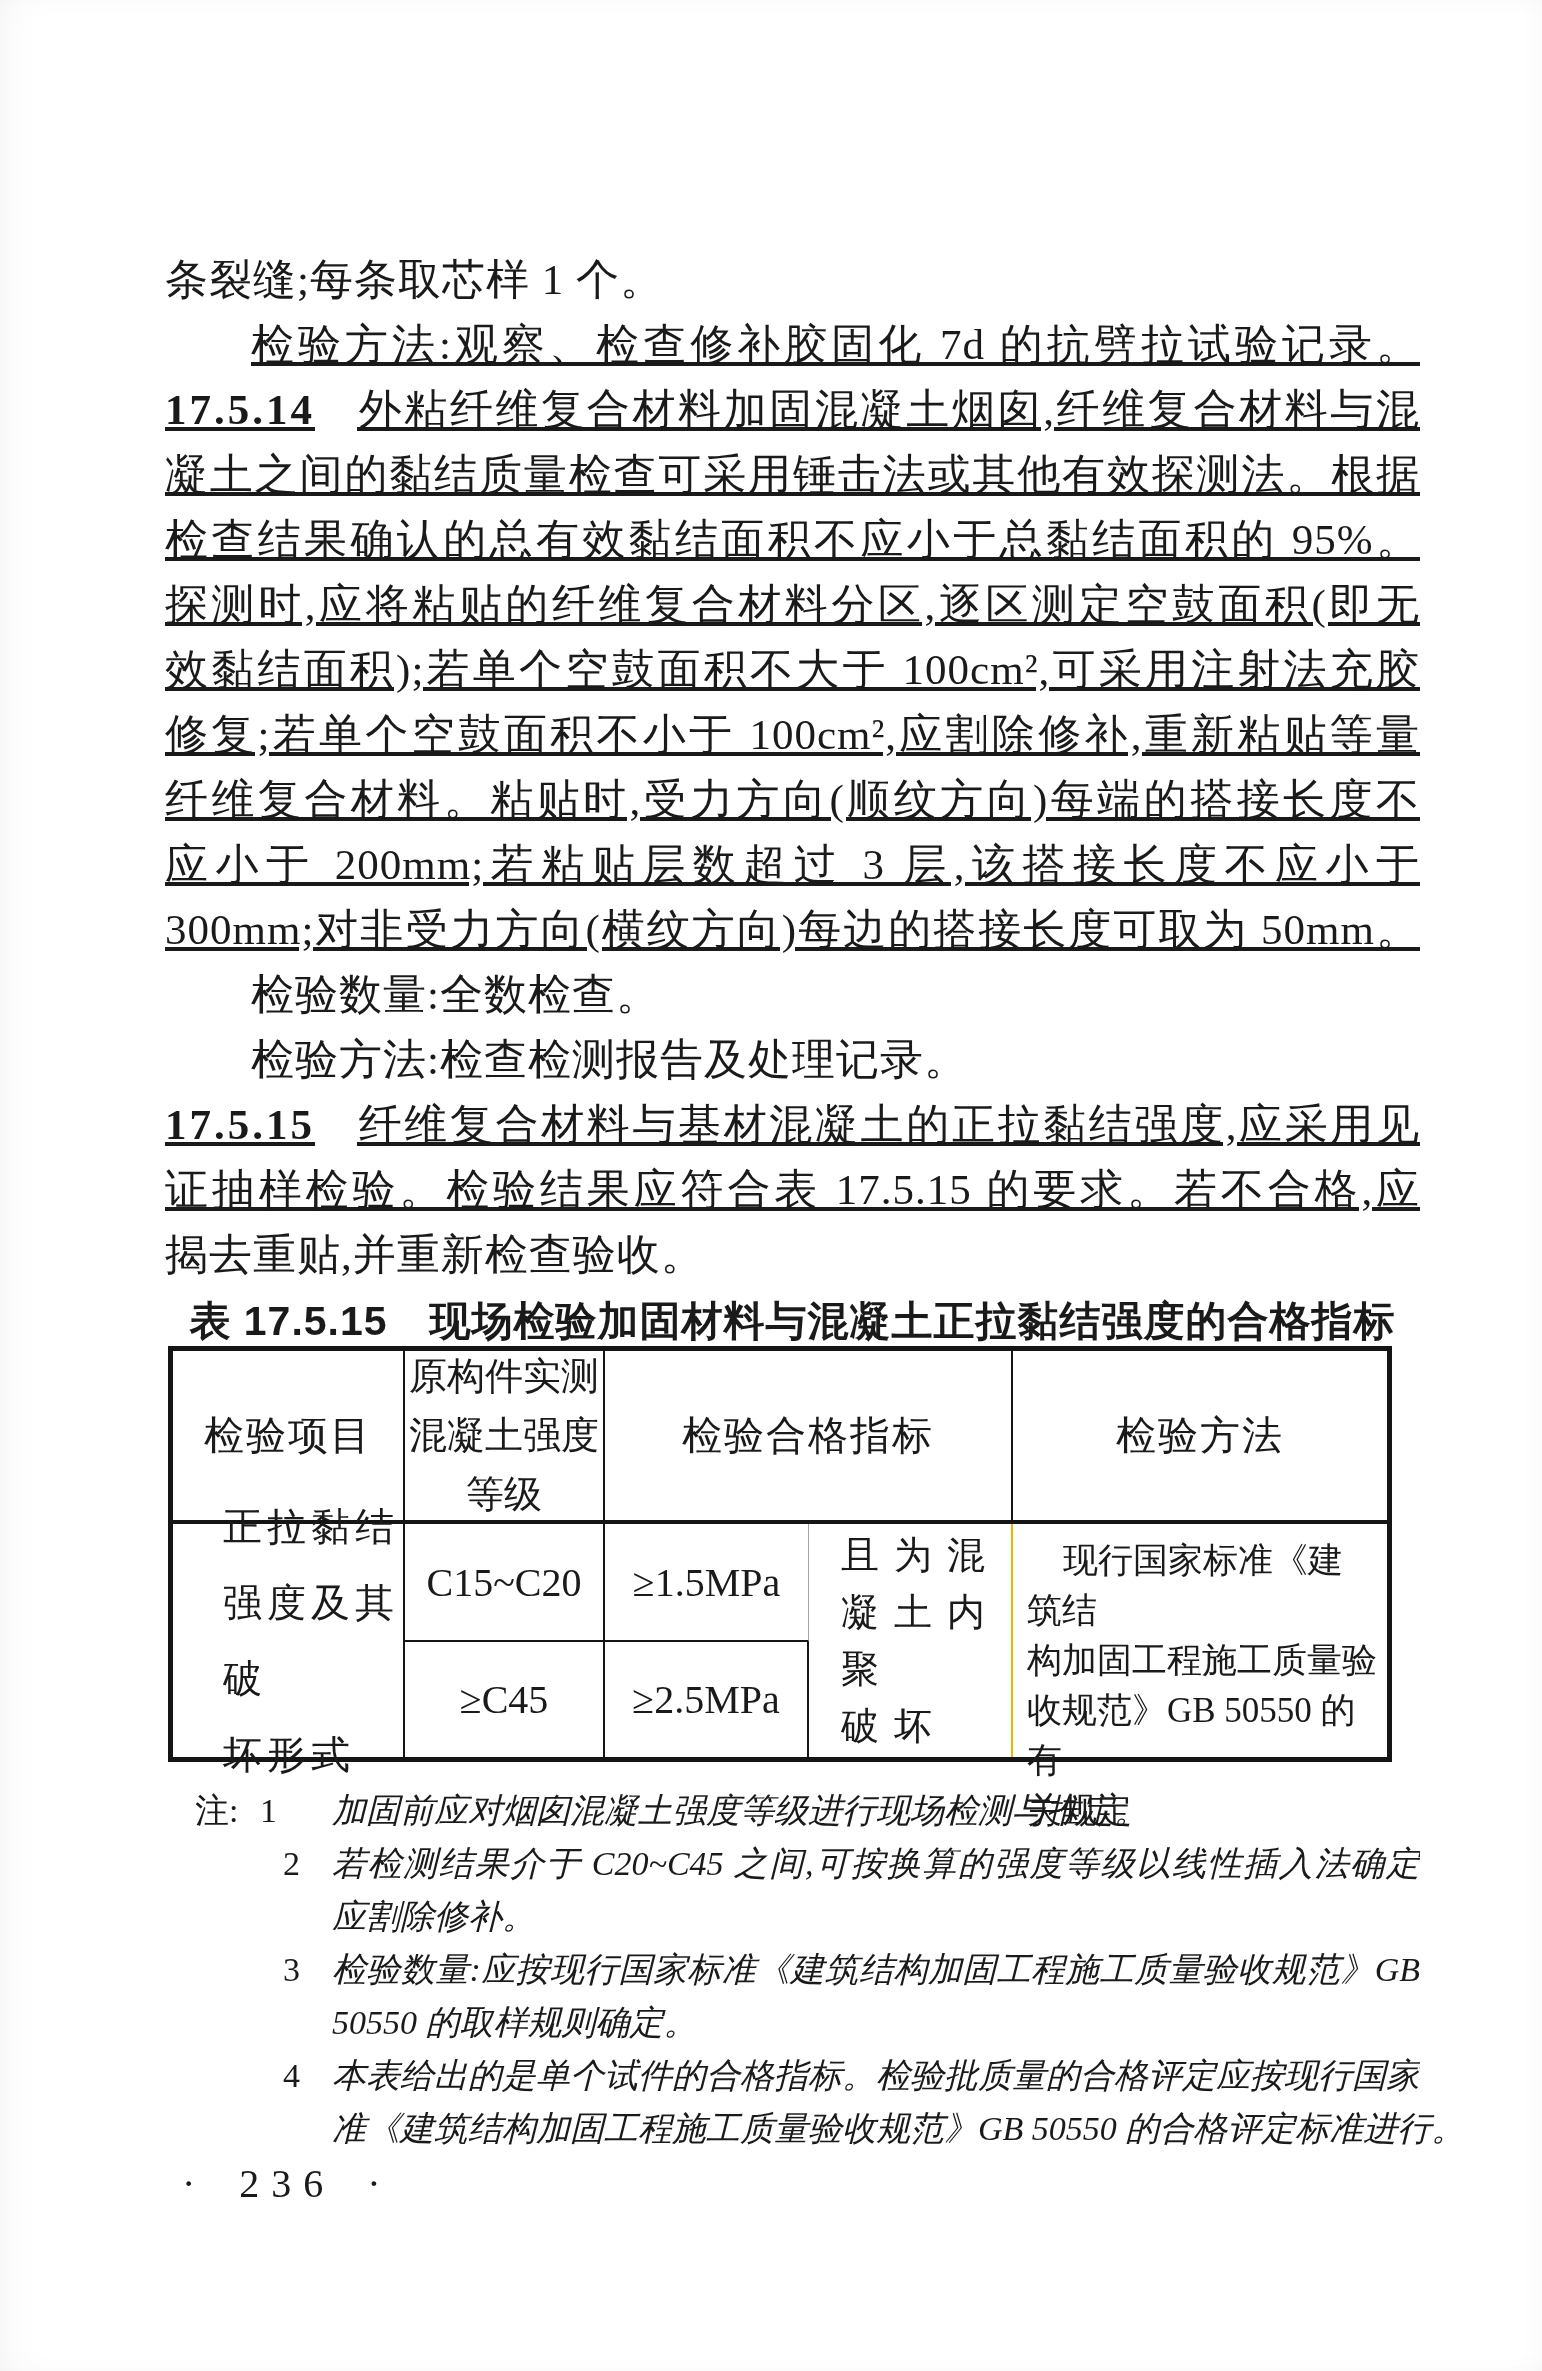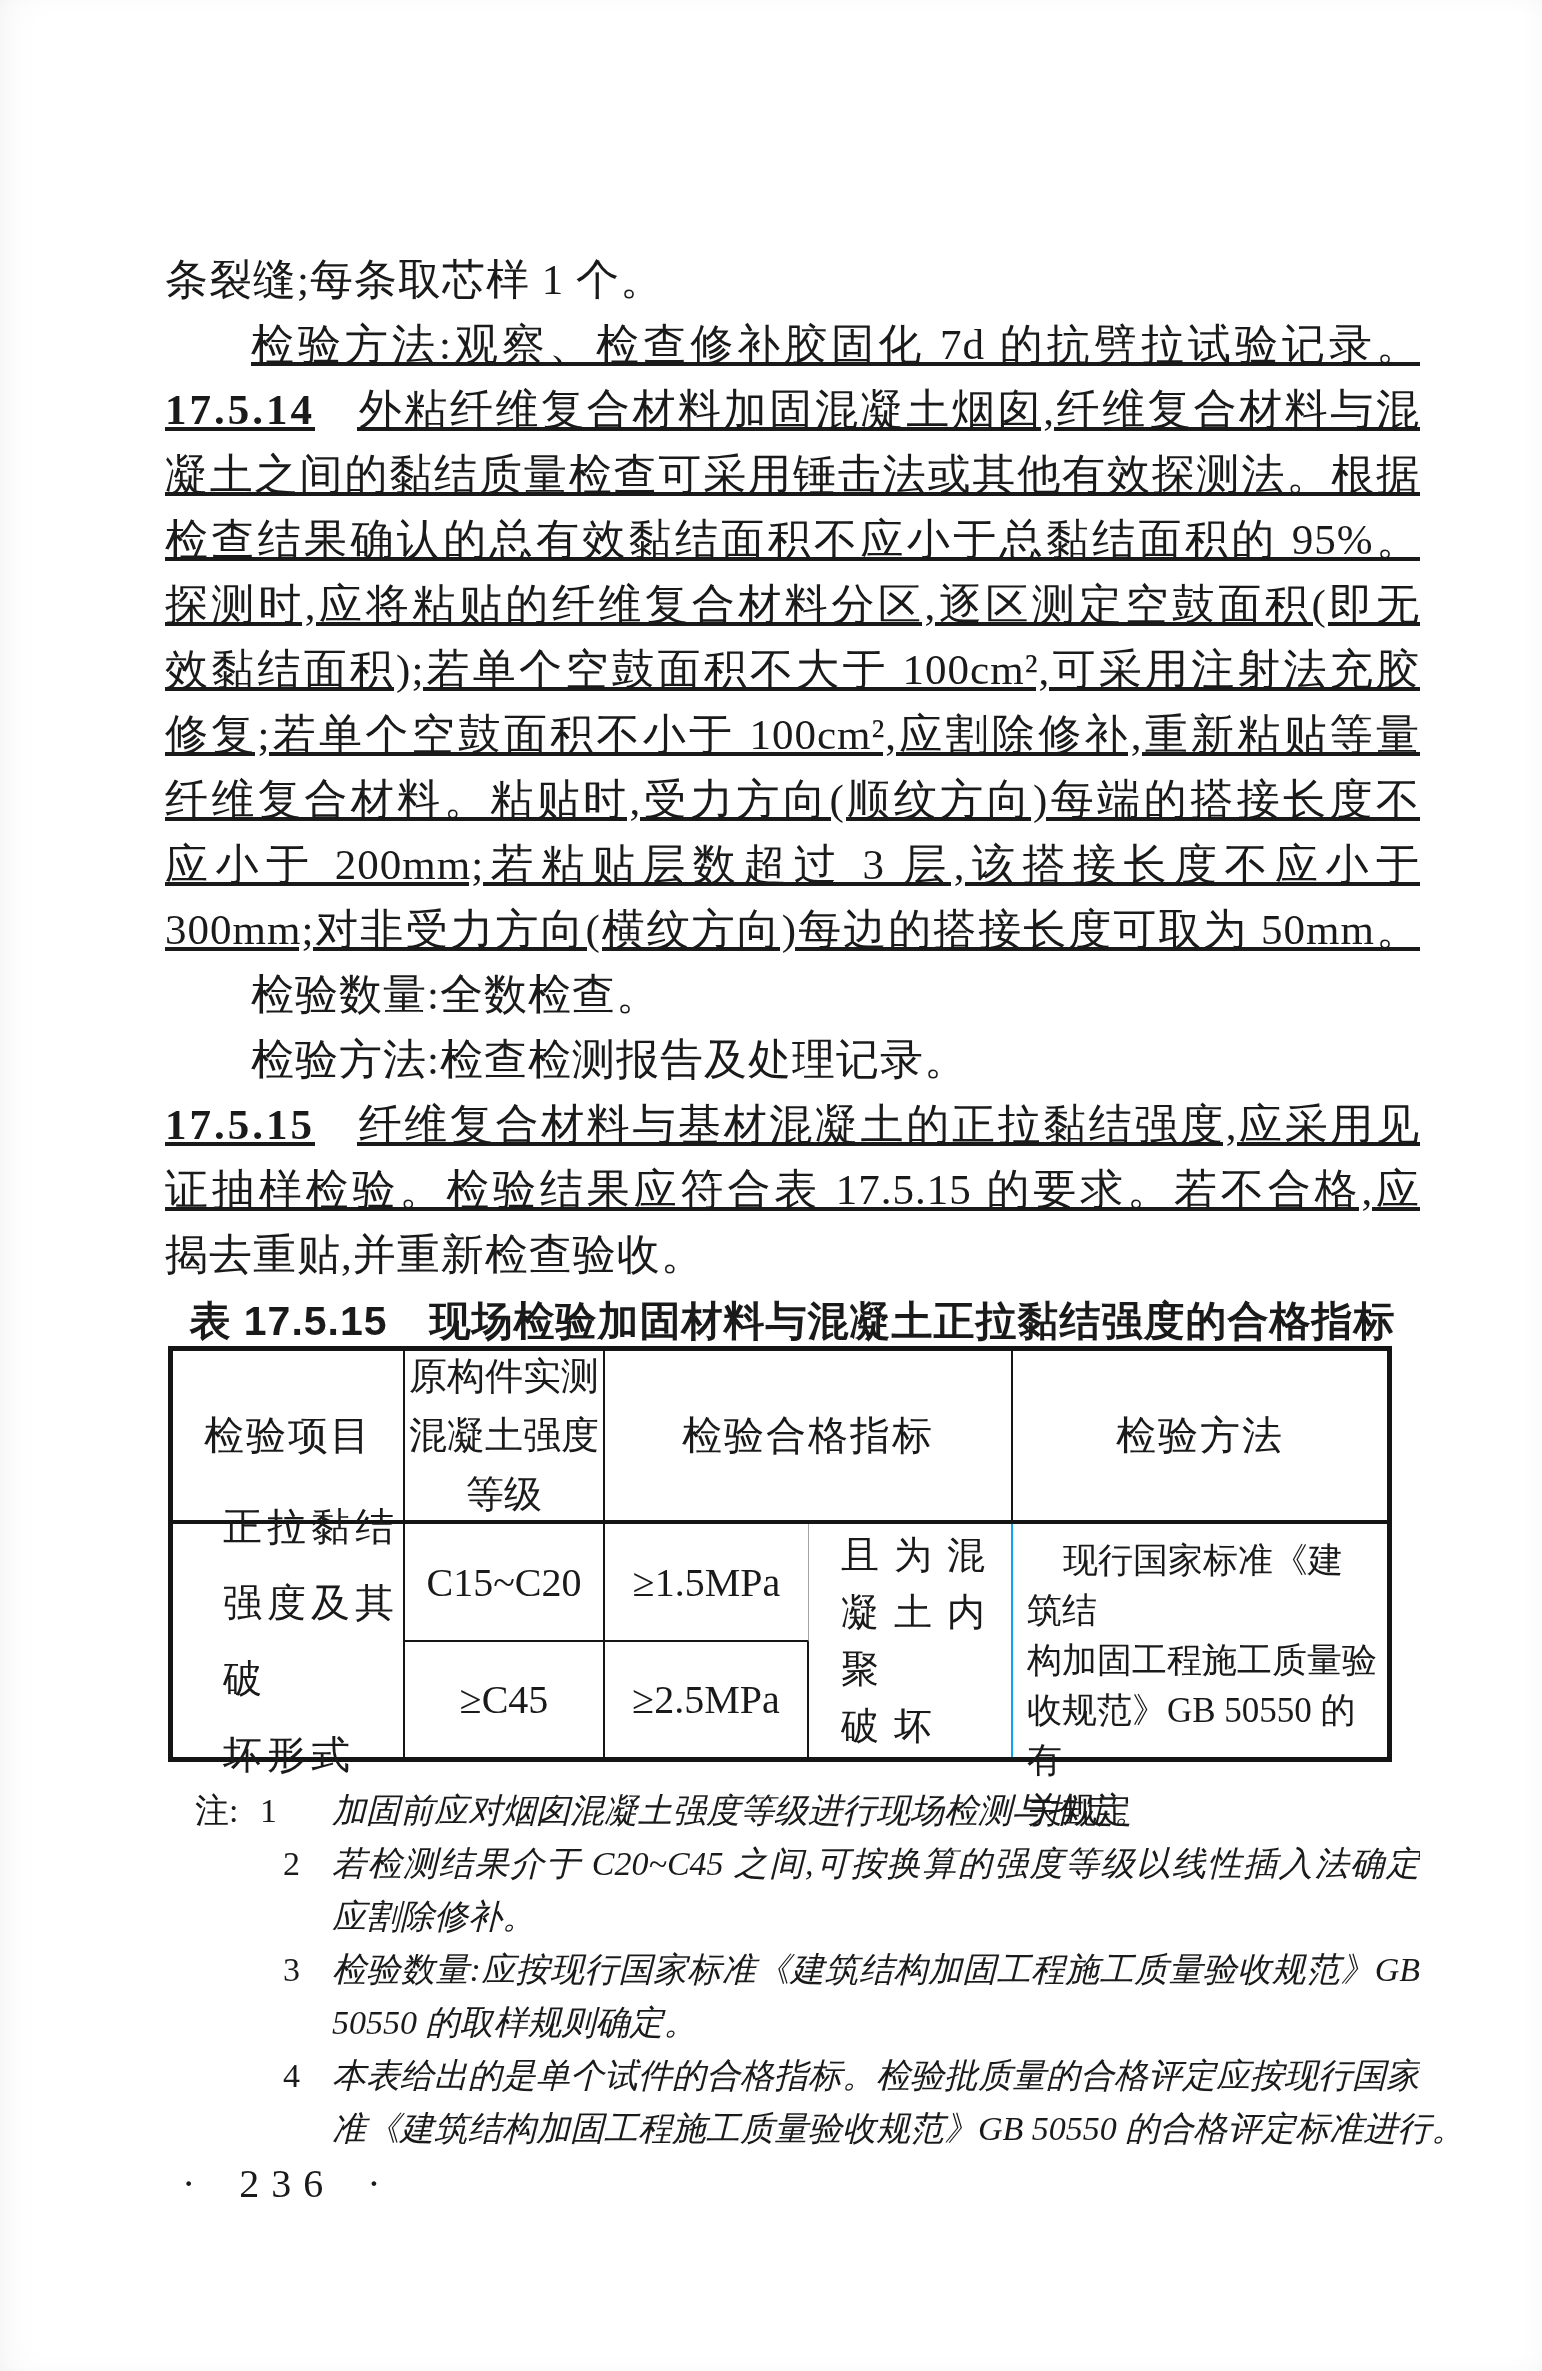--- a/index.html
+++ b/index.html
@@ -27,21 +27,21 @@
     font-size:38px;box-sizing:border-box;}
   .pre{white-space:pre-line;}
   .th1{grid-area:1/1/2/2;border-right:2px solid #151515;border-bottom:4px solid #151515;font-size:40px;letter-spacing:2px;}
   .th2{grid-area:1/2/2/3;border-right:2px solid #151515;border-bottom:4px solid #151515;line-height:59px;font-size:38px;}
   .th34{grid-area:1/3/2/5;border-right:2px solid #151515;border-bottom:4px solid #151515;font-size:40px;letter-spacing:2px;}
   .th5{grid-area:1/5/2/6;border-bottom:4px solid #151515;font-size:40px;letter-spacing:2px;}
   .item{grid-area:2/1/4/2;border-right:2px solid #151515;justify-content:flex-start;
     text-align:left;padding-left:50px;line-height:76px;letter-spacing:5px;font-size:39px;}
   .g1{grid-area:2/2/3/3;border-right:2px solid #151515;border-bottom:2px solid #151515;font-size:40px;}
   .v1{grid-area:2/3/3/4;border-right:1px solid #a3a3a3;border-bottom:2px solid #151515;font-size:40px;}
-  .fail{grid-area:2/4/4/5;border-right:2px solid #0ea5e9;justify-content:flex-start;
+  .fail{grid-area:2/4/4/5;border-right:2px solid #eab308;justify-content:flex-start;
     text-align:left;padding-left:32px;line-height:57px;letter-spacing:15px;font-size:38px;}
   .meth{grid-area:2/5/4/6;display:block;text-align:left;padding:12px 10px 0 14px;
     font-size:35px;line-height:50px;text-indent:36px;}
   .g2{grid-area:3/2/4/3;border-right:2px solid #151515;font-size:40px;}
   .v2{grid-area:3/3/4/4;border-right:2px solid #151515;font-size:40px;}
   
   .notes{margin-top:22px;font-size:34px;}
   .note-row{display:flex;}
   .ngut{width:167px;flex:none;position:relative;line-height:53px;}
   .nlab{position:absolute;left:30px;}

